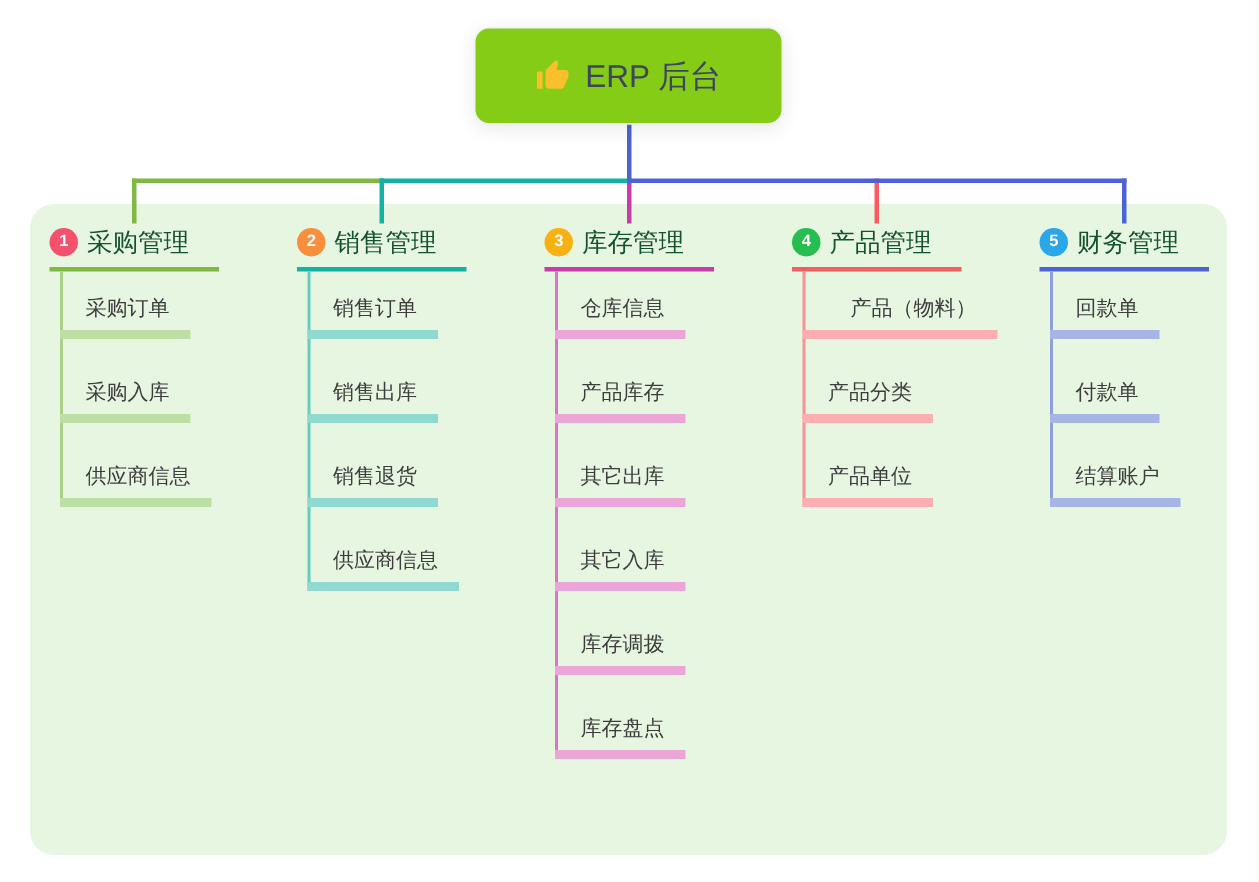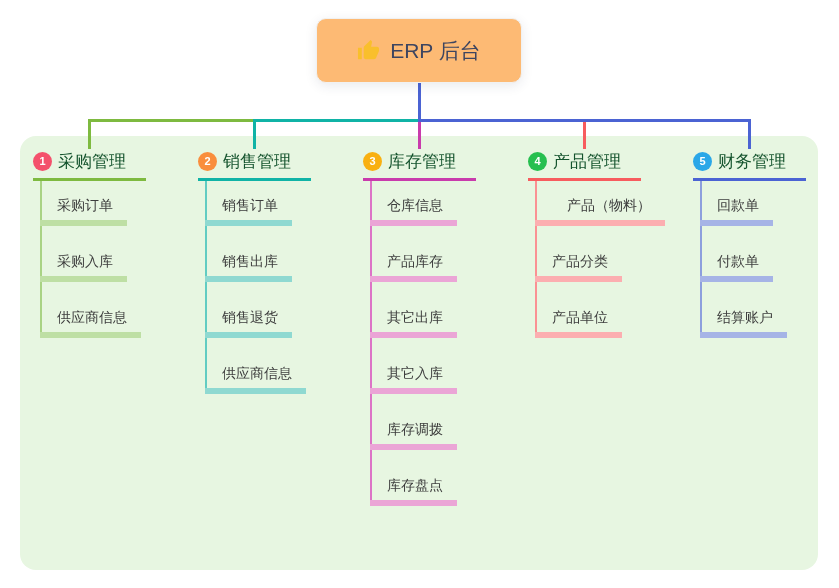--- a/index.html
+++ b/index.html
@@ -6,21 +6,21 @@
   body{
     width:839px;height:588px;position:relative;overflow:hidden;
     background:#ffffff;
     font-family:"Liberation Sans","DejaVu Sans",sans-serif;
     -webkit-font-smoothing:antialiased;
   }
   .canvas{position:absolute;inset:0;}
   
   .root-node{
     position:absolute;left:316px;top:18px;width:206px;height:65px;
-    background:#fdba74;border:1px solid #f1f1f1;border-radius:10px;
+    background:#84cc16;border:1px solid #f1f1f1;border-radius:10px;
     box-shadow:0 3px 12px rgba(40,50,80,.10);
     display:flex;align-items:center;justify-content:center;gap:10px;
     font-size:21px;font-weight:500;color:#3d4560;box-sizing:border-box;
     z-index:5;
   }
   .root-node .icon{display:flex;align-items:center;}
   
   .line{position:absolute;z-index:1;}
   
   .panel{

